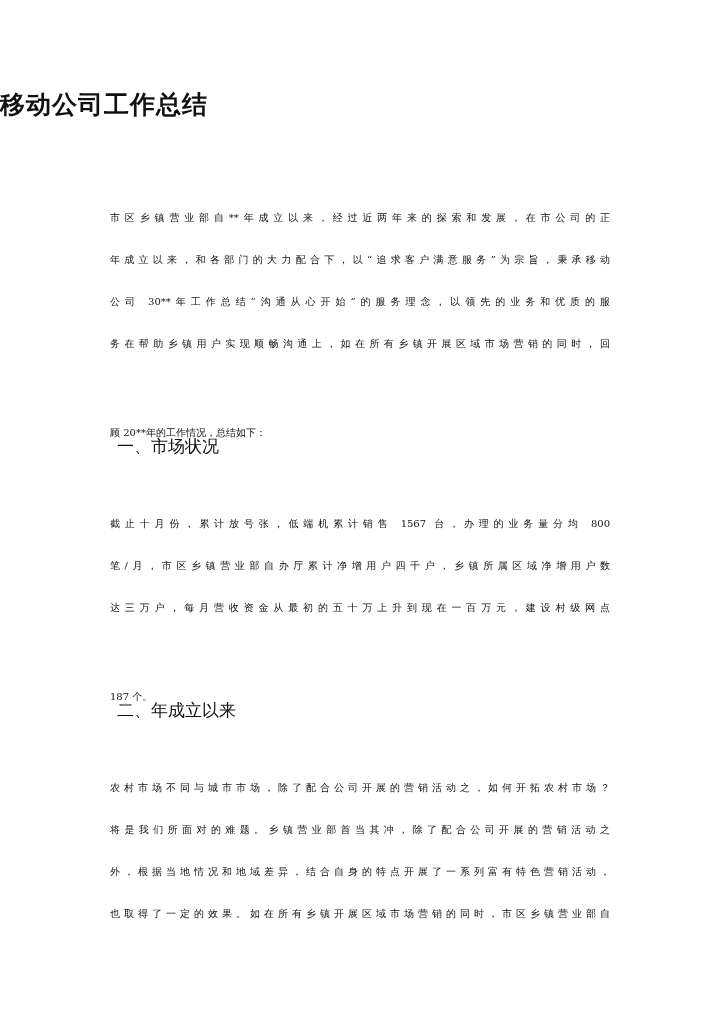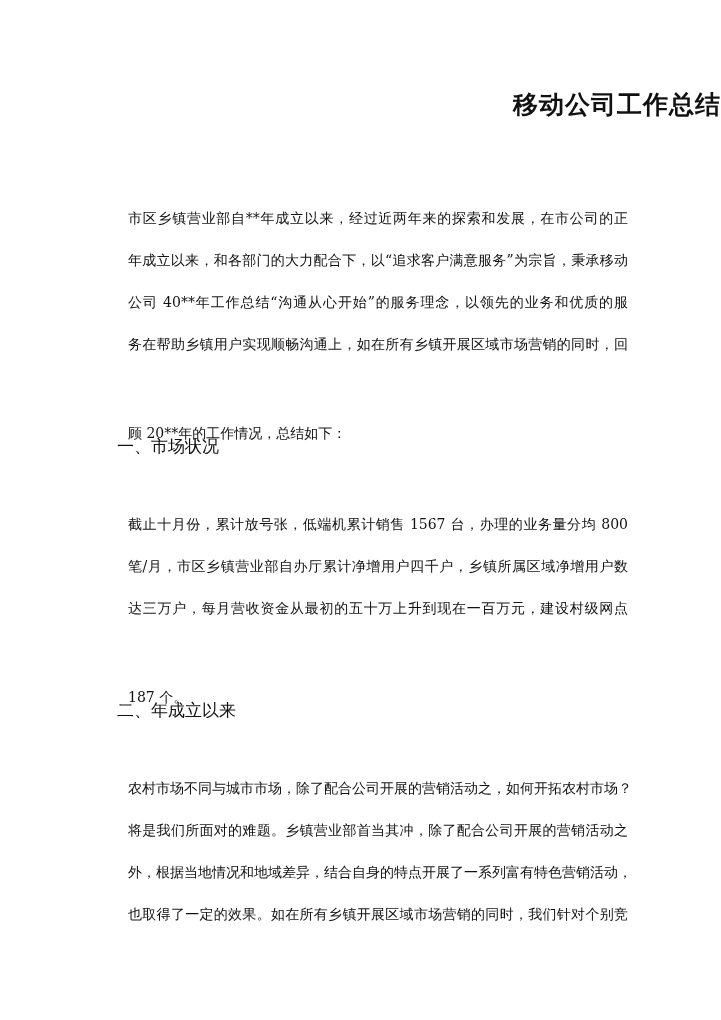--- a/index.html
+++ b/index.html
@@ -1,43 +1,43 @@
 <!DOCTYPE html>
 <html><head>
   <meta charset="utf-8">
   <style>
     html, body { margin: 0; padding: 0; background: #ffffff; }
     body { width: 721px; height: 1020px; position: relative; overflow: hidden;
            font-family: "DejaVu Serif", "Liberation Serif", serif; color: #111; }
-    .title { position: absolute; left: 0; width: 721px; top: 88px; text-align: right;
+    .title { position: absolute; left: 0; width: 721px; top: 88px; text-align: left;
              font-size: 25px; font-weight: bold; letter-spacing: 1px;
              font-family: "DejaVu Sans", "Liberation Sans", sans-serif; }
-    .line { position: absolute; left: 128px; width: 500px; font-size: 14px;
+    .line { position: absolute; left: 110px; width: 500px; font-size: 10px;
             line-height: 20px; white-space: nowrap; text-align: justify; text-align-last: justify; }
     .line.last { text-align-last: left; margin-top: 47px; }
     .heading { position: absolute; left: 117px; font-size: 17px; line-height: 20px; white-space: nowrap; }
   </style>
 </head>
 <body>
 
 <div>
   <div class="title">移动公司工作总结</div>
 
   <div class="line" style="top:208px"> 市区乡镇营业部自**年成立以来，经过近两年来的探索和发展，在市公司的正</div>
   <div class="line" style="top:250px">年成立以来，和各部门的大力配合下，以“追求客户满意服务”为宗旨，秉承移动</div>
-  <div class="line" style="top:292px">公司 40**年工作总结“沟通从心开始”的服务理念，以领先的业务和优质的服</div>
+  <div class="line" style="top:292px">公司 30**年工作总结“沟通从心开始”的服务理念，以领先的业务和优质的服</div>
   <div class="line" style="top:334px">务在帮助乡镇用户实现顺畅沟通上，如在所有乡镇开展区域市场营销的同时，回</div>
   <div class="line last" style="top:376px">顾 20**年的工作情况，总结如下：</div>
 
   <div class="heading" style="top:436px">一、市场状况</div>
 
   <div class="line" style="top:514px"> 截止十月份，累计放号张，低端机累计销售 1567 台，办理的业务量分均 800</div>
   <div class="line" style="top:556px">笔/月，市区乡镇营业部自办厅累计净增用户四千户，乡镇所属区域净增用户数</div>
   <div class="line" style="top:598px">达三万户，每月营收资金从最初的五十万上升到现在一百万元，建设村级网点</div>
   <div class="line last" style="top:640px">187 个。</div>
 
   <div class="heading" style="top:700px">二、年成立以来</div>
 
   <div class="line" style="top:778px"> 农村市场不同与城市市场，除了配合公司开展的营销活动之，如何开拓农村市场？</div>
   <div class="line" style="top:820px">将是我们所面对的难题。乡镇营业部首当其冲，除了配合公司开展的营销活动之</div>
   <div class="line" style="top:862px">外，根据当地情况和地域差异，结合自身的特点开展了一系列富有特色营销活动，</div>
-  <div class="line" style="top:904px">也取得了一定的效果。如在所有乡镇开展区域市场营销的同时，我们针对个别竞</div>
+  <div class="line" style="top:904px">也取得了一定的效果。如在所有乡镇开展区域市场营销的同时，市区乡镇营业部自</div>
 </div>
 
 </body></html>

